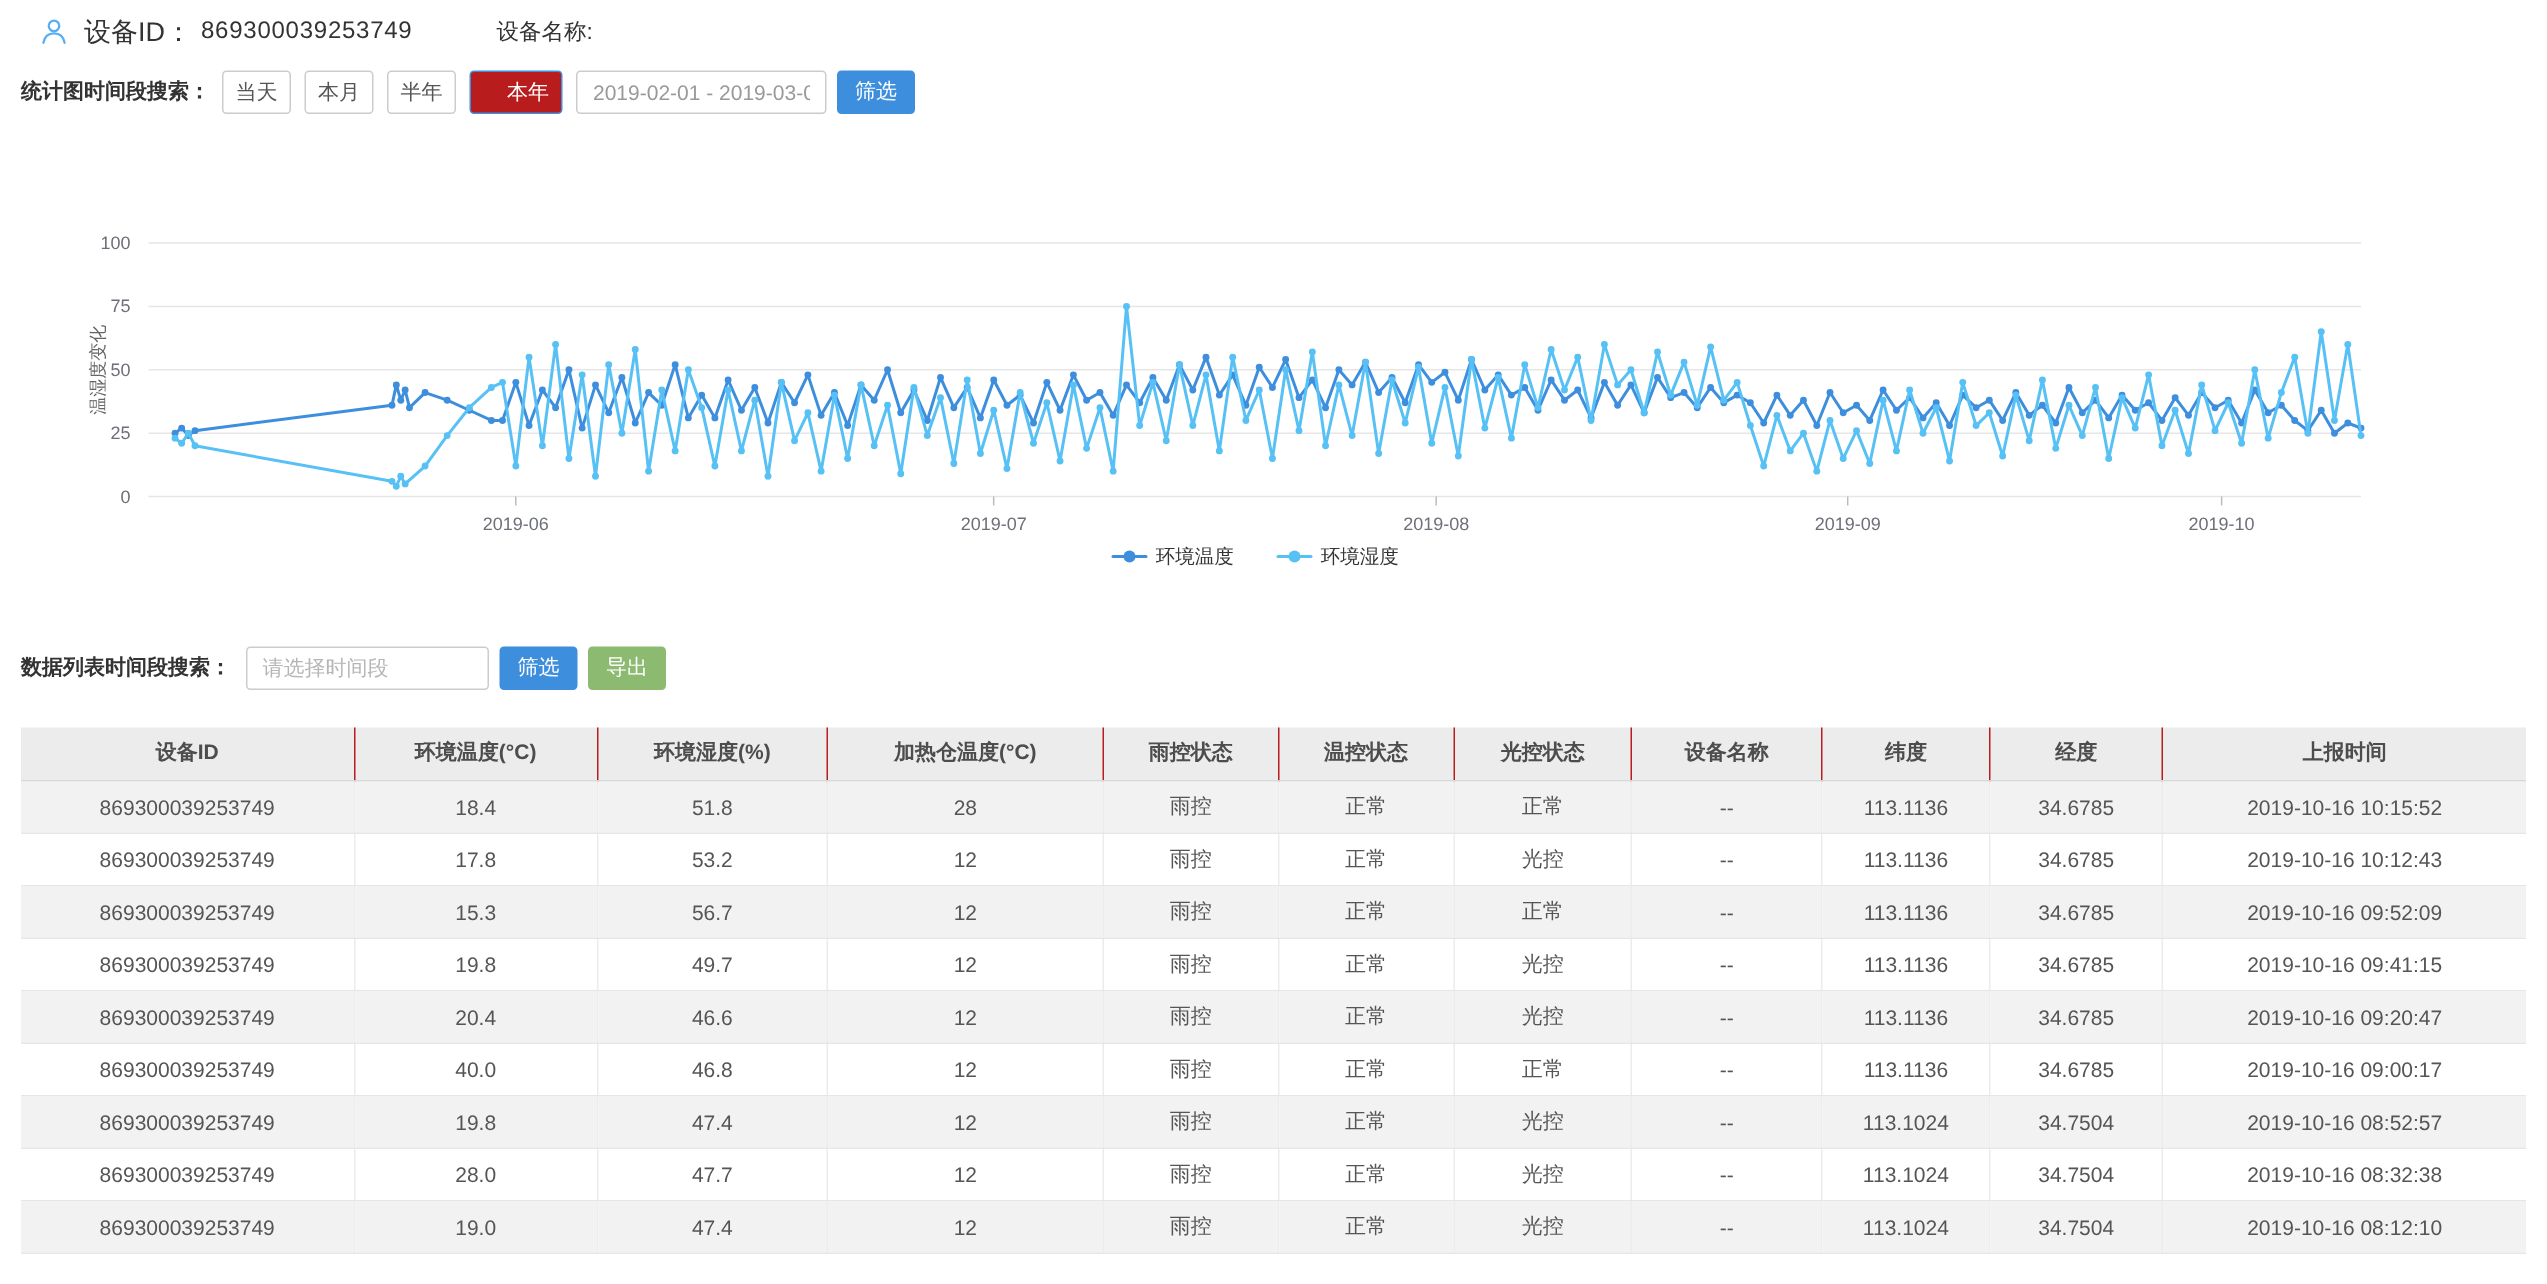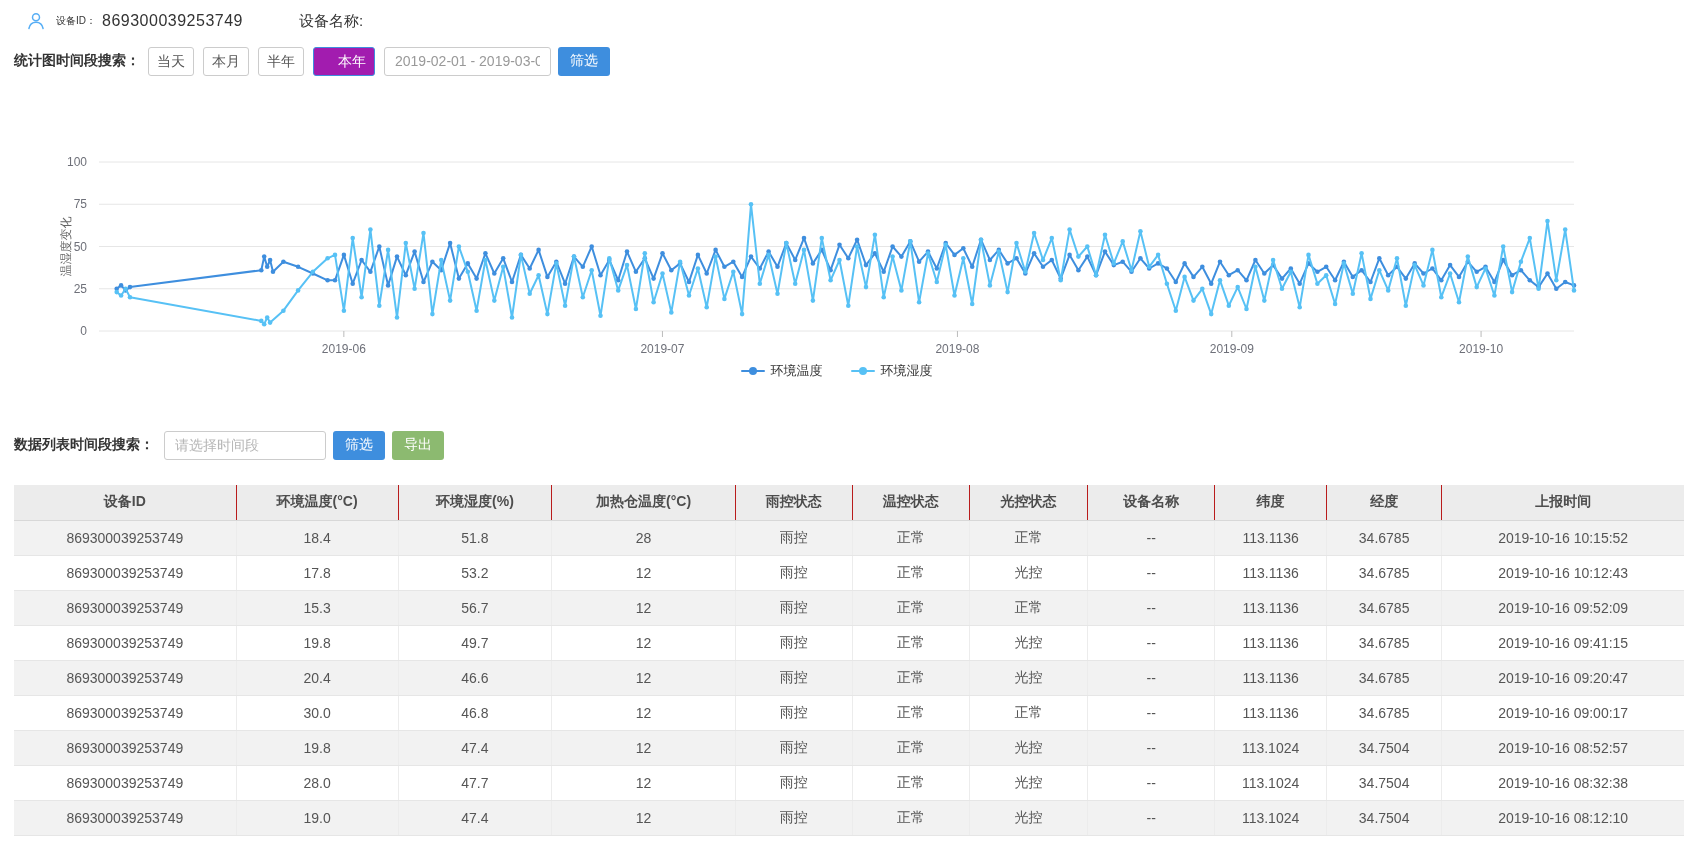--- a/index.html
+++ b/index.html
@@ -7,33 +7,33 @@
   body {
     width: 1698px; height: 856px; overflow: hidden;
     font-family: "Liberation Sans", "DejaVu Sans", sans-serif;
     color: #333; font-size: 14px;
   }
   .page { padding: 0 14px; }
 
   
   .dev-header { display:flex; align-items:center; padding-top:10px; height:32px; }
   .user-ico { width:20px; height:20px; margin:0 10px 0 12px; }
-  .dev-label { font-size:10px; color:#333; }
+  .dev-label { font-size:18px; color:#333; }
   .dev-id { font-size:16px; color:#333; margin-left:6px; letter-spacing:.5px; }
   .dev-name { margin-left:56px; font-size:15px; }
 
   
   .toolbar { display:flex; align-items:center; margin-top:14px; height:30px; }
   .tb-label { font-weight:bold; font-size:14px; color:#333; margin-right:8px; white-space:nowrap; }
   .range-btn {
     min-width:45px; height:29px; line-height:27px; text-align:center;
     border:1px solid #ccc; background:#fff; color:#555; font-size:14px;
     margin-right:9px; border-radius:3px; cursor:pointer; padding:0 8px;
   }
-  .range-btn.active { background:#a21caf; border-color:#3e8ede; color:#fff;padding-left:24px; }
+  .range-btn.active { background:#b91c1c; border-color:#3e8ede; color:#fff;padding-left:24px; }
   .date-input {
     width:167px; height:29px; border:1px solid #ccc; border-radius:3px;
     padding:0 10px; font-size:14px; color:#999; background:#fff; outline:none;
     font-family:"Liberation Sans","DejaVu Sans",sans-serif;
   }
   .date-input::placeholder { color:#b6b6b6; }
   .btn {
     height:29px; min-width:47px; padding:0 12px; margin-left:7px;
     border:none; border-radius:3px; color:#fff; font-size:14px; cursor:pointer;
     font-family:"Liberation Sans","DejaVu Sans",sans-serif;
@@ -544,21 +544,21 @@
           <td>雨控</td>
           <td>正常</td>
           <td>光控</td>
           <td>--</td>
           <td>113.1136</td>
           <td>34.6785</td>
           <td>2019-10-16 09:20:47</td>
         </tr>
         <tr>
           <td>869300039253749</td>
-          <td>30.0</td>
+          <td>40.0</td>
           <td>46.8</td>
           <td>12</td>
           <td>雨控</td>
           <td>正常</td>
           <td>正常</td>
           <td>--</td>
           <td>113.1136</td>
           <td>34.6785</td>
           <td>2019-10-16 09:00:17</td>
         </tr>

